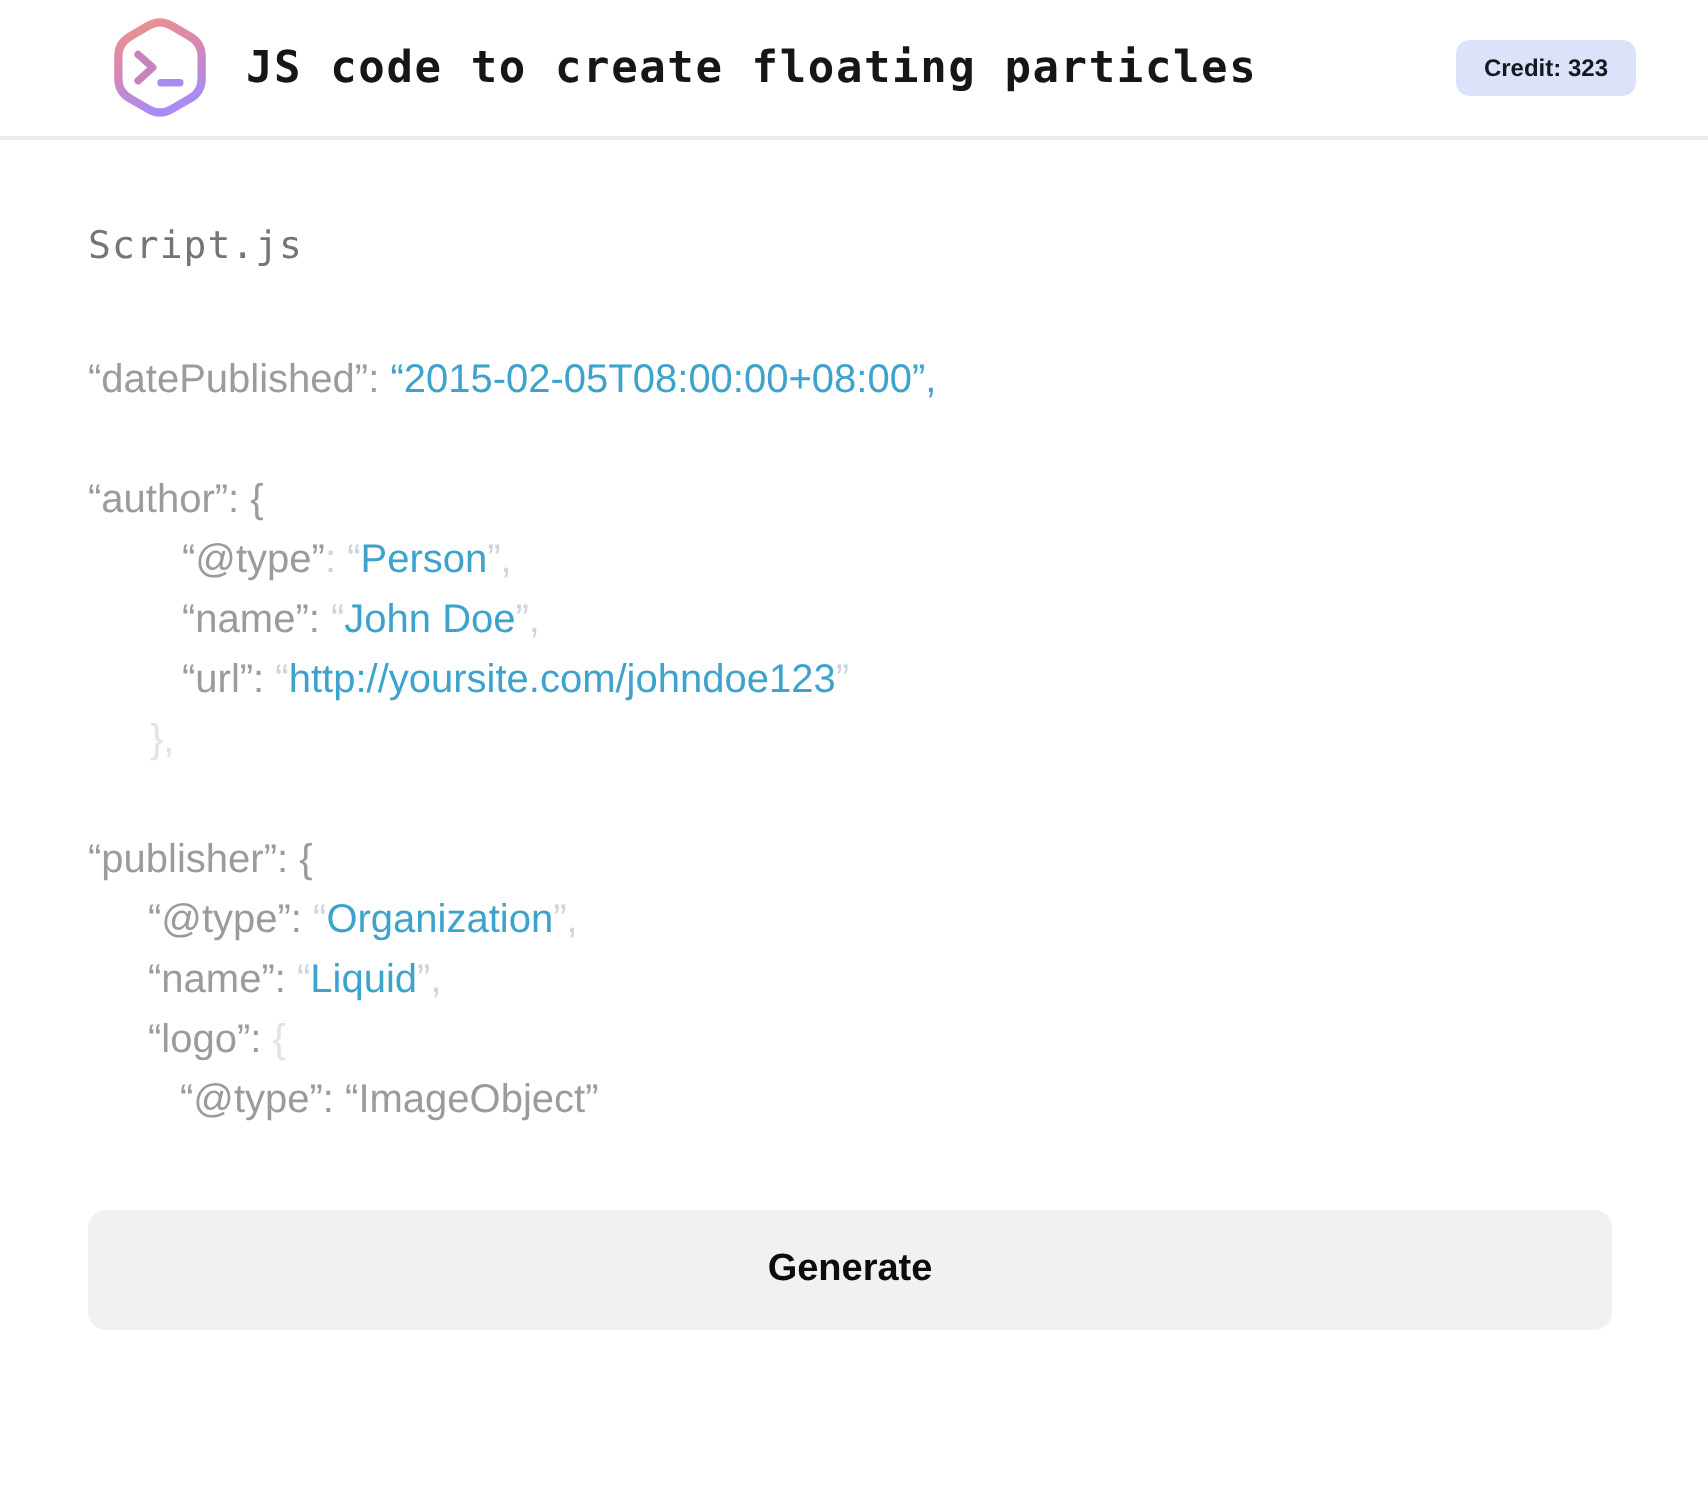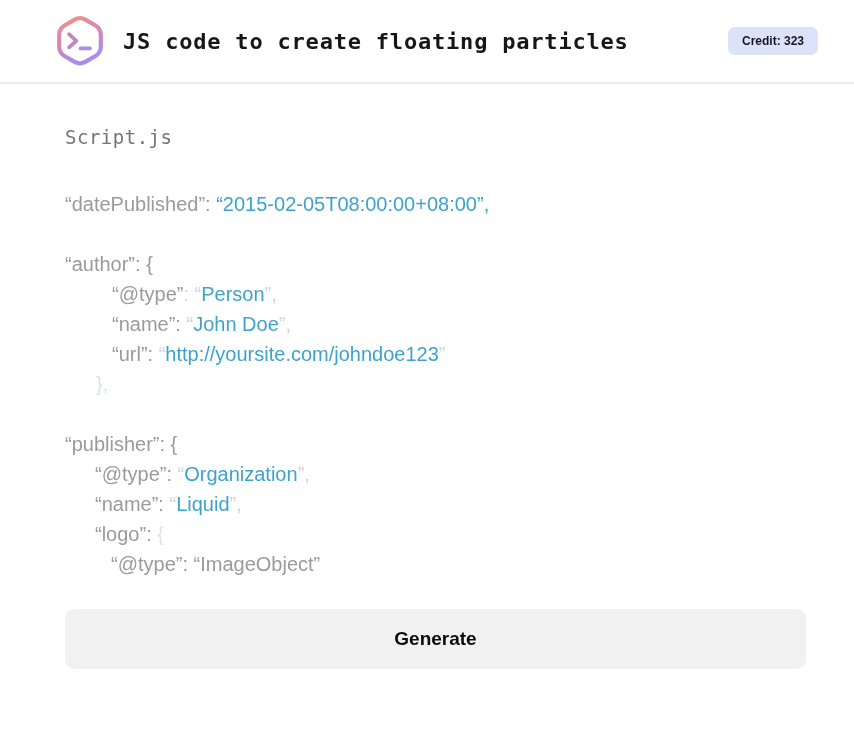--- a/index.html
+++ b/index.html
@@ -5,21 +5,21 @@
   * { margin: 0; padding: 0; box-sizing: border-box; }
   html, body { width: 854px; height: 748px; background: #ffffff; overflow: hidden; }
   body { font-family: "Liberation Sans", sans-serif; }
 
   .app { width: 854px; height: 748px; background: #fff; }
 
   
   .header {
     display: flex;
     align-items: center;
-    height: 84px;
+    height: 70px;
     padding: 0 36px 0 55px;
     border-bottom: 2px solid var(--header-border, #ececec);
     background: #fff;
   }
   .logo { width: 50px; height: 56px; flex: 0 0 auto; }
   .title {
     margin-left: 18px;
     font-family: "DejaVu Sans Mono", monospace;
     font-size: 22px;
     font-weight: 700;
@@ -33,21 +33,21 @@
     color: var(--badge-text, #15181f);
     font-weight: 700;
     font-size: 12px;
     line-height: 1;
     padding: 8px 14px;
     border-radius: 7px;
     white-space: nowrap;
   }
 
   
-  .main { padding: 42px 48px 0 65px; }
+  .main { padding: 42px 48px 0 44px; }
   .filename {
     font-family: "DejaVu Sans Mono", monospace;
     font-size: 19px;
     font-weight: 400;
     color: #757575;
     letter-spacing: 0.5px;
   }
   .code-block {
     margin-top: 41px;
     font-family: "Liberation Sans", sans-serif;
@@ -57,21 +57,21 @@
   }
   .code-line { height: 30px; }
   .seg-gray  { color: var(--code-gray,  #9b9b9b); }
   .seg-light { color: var(--code-light, #ccd5da); }
   .seg-faint { color: var(--code-faint, #dfe4e7); }
   .seg-blue  { color: var(--code-blue,  #3ea3cc); }
 
   .generate-button {
     display: block;
     width: 100%;
-    margin-top: 30px;
+    margin-top: 40px;
     height: 60px;
     border: none;
     border-radius: 9px;
     background: var(--button-bg, #f1f1f1);
     color: #0c0c0c;
     font-family: "Liberation Sans", sans-serif;
     font-size: 19px;
     font-weight: 700;
     cursor: pointer;
   }

